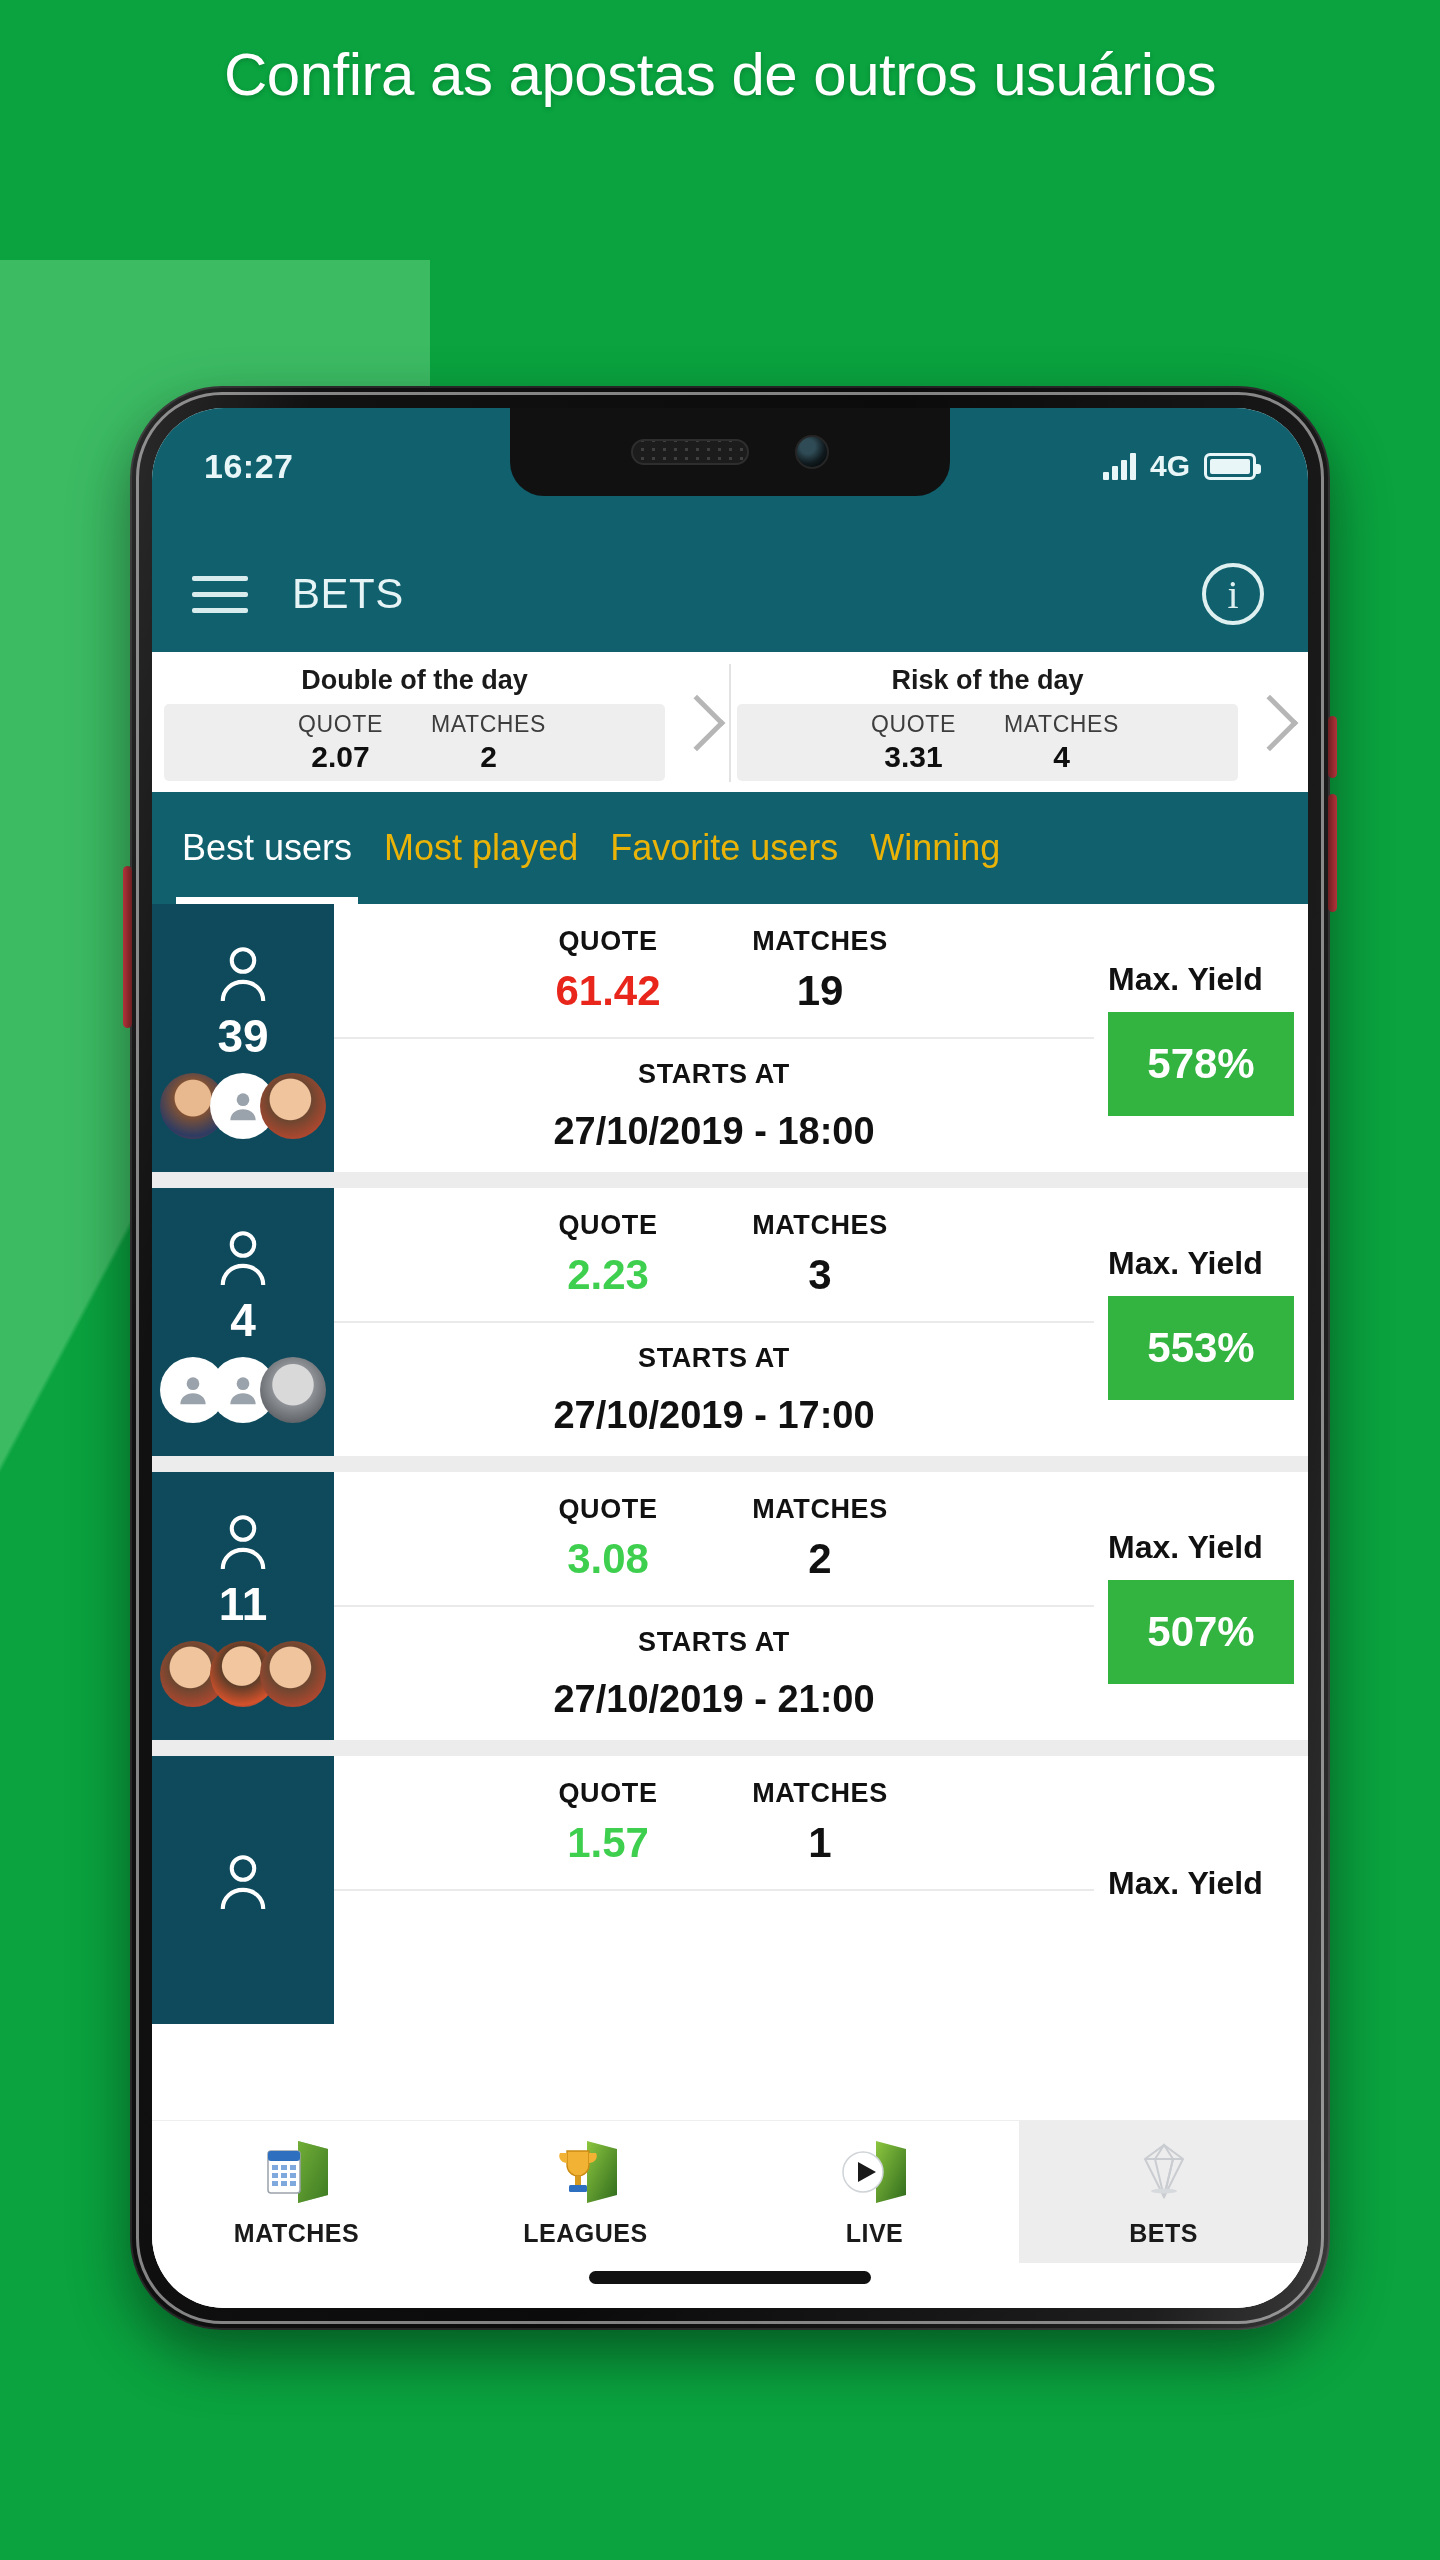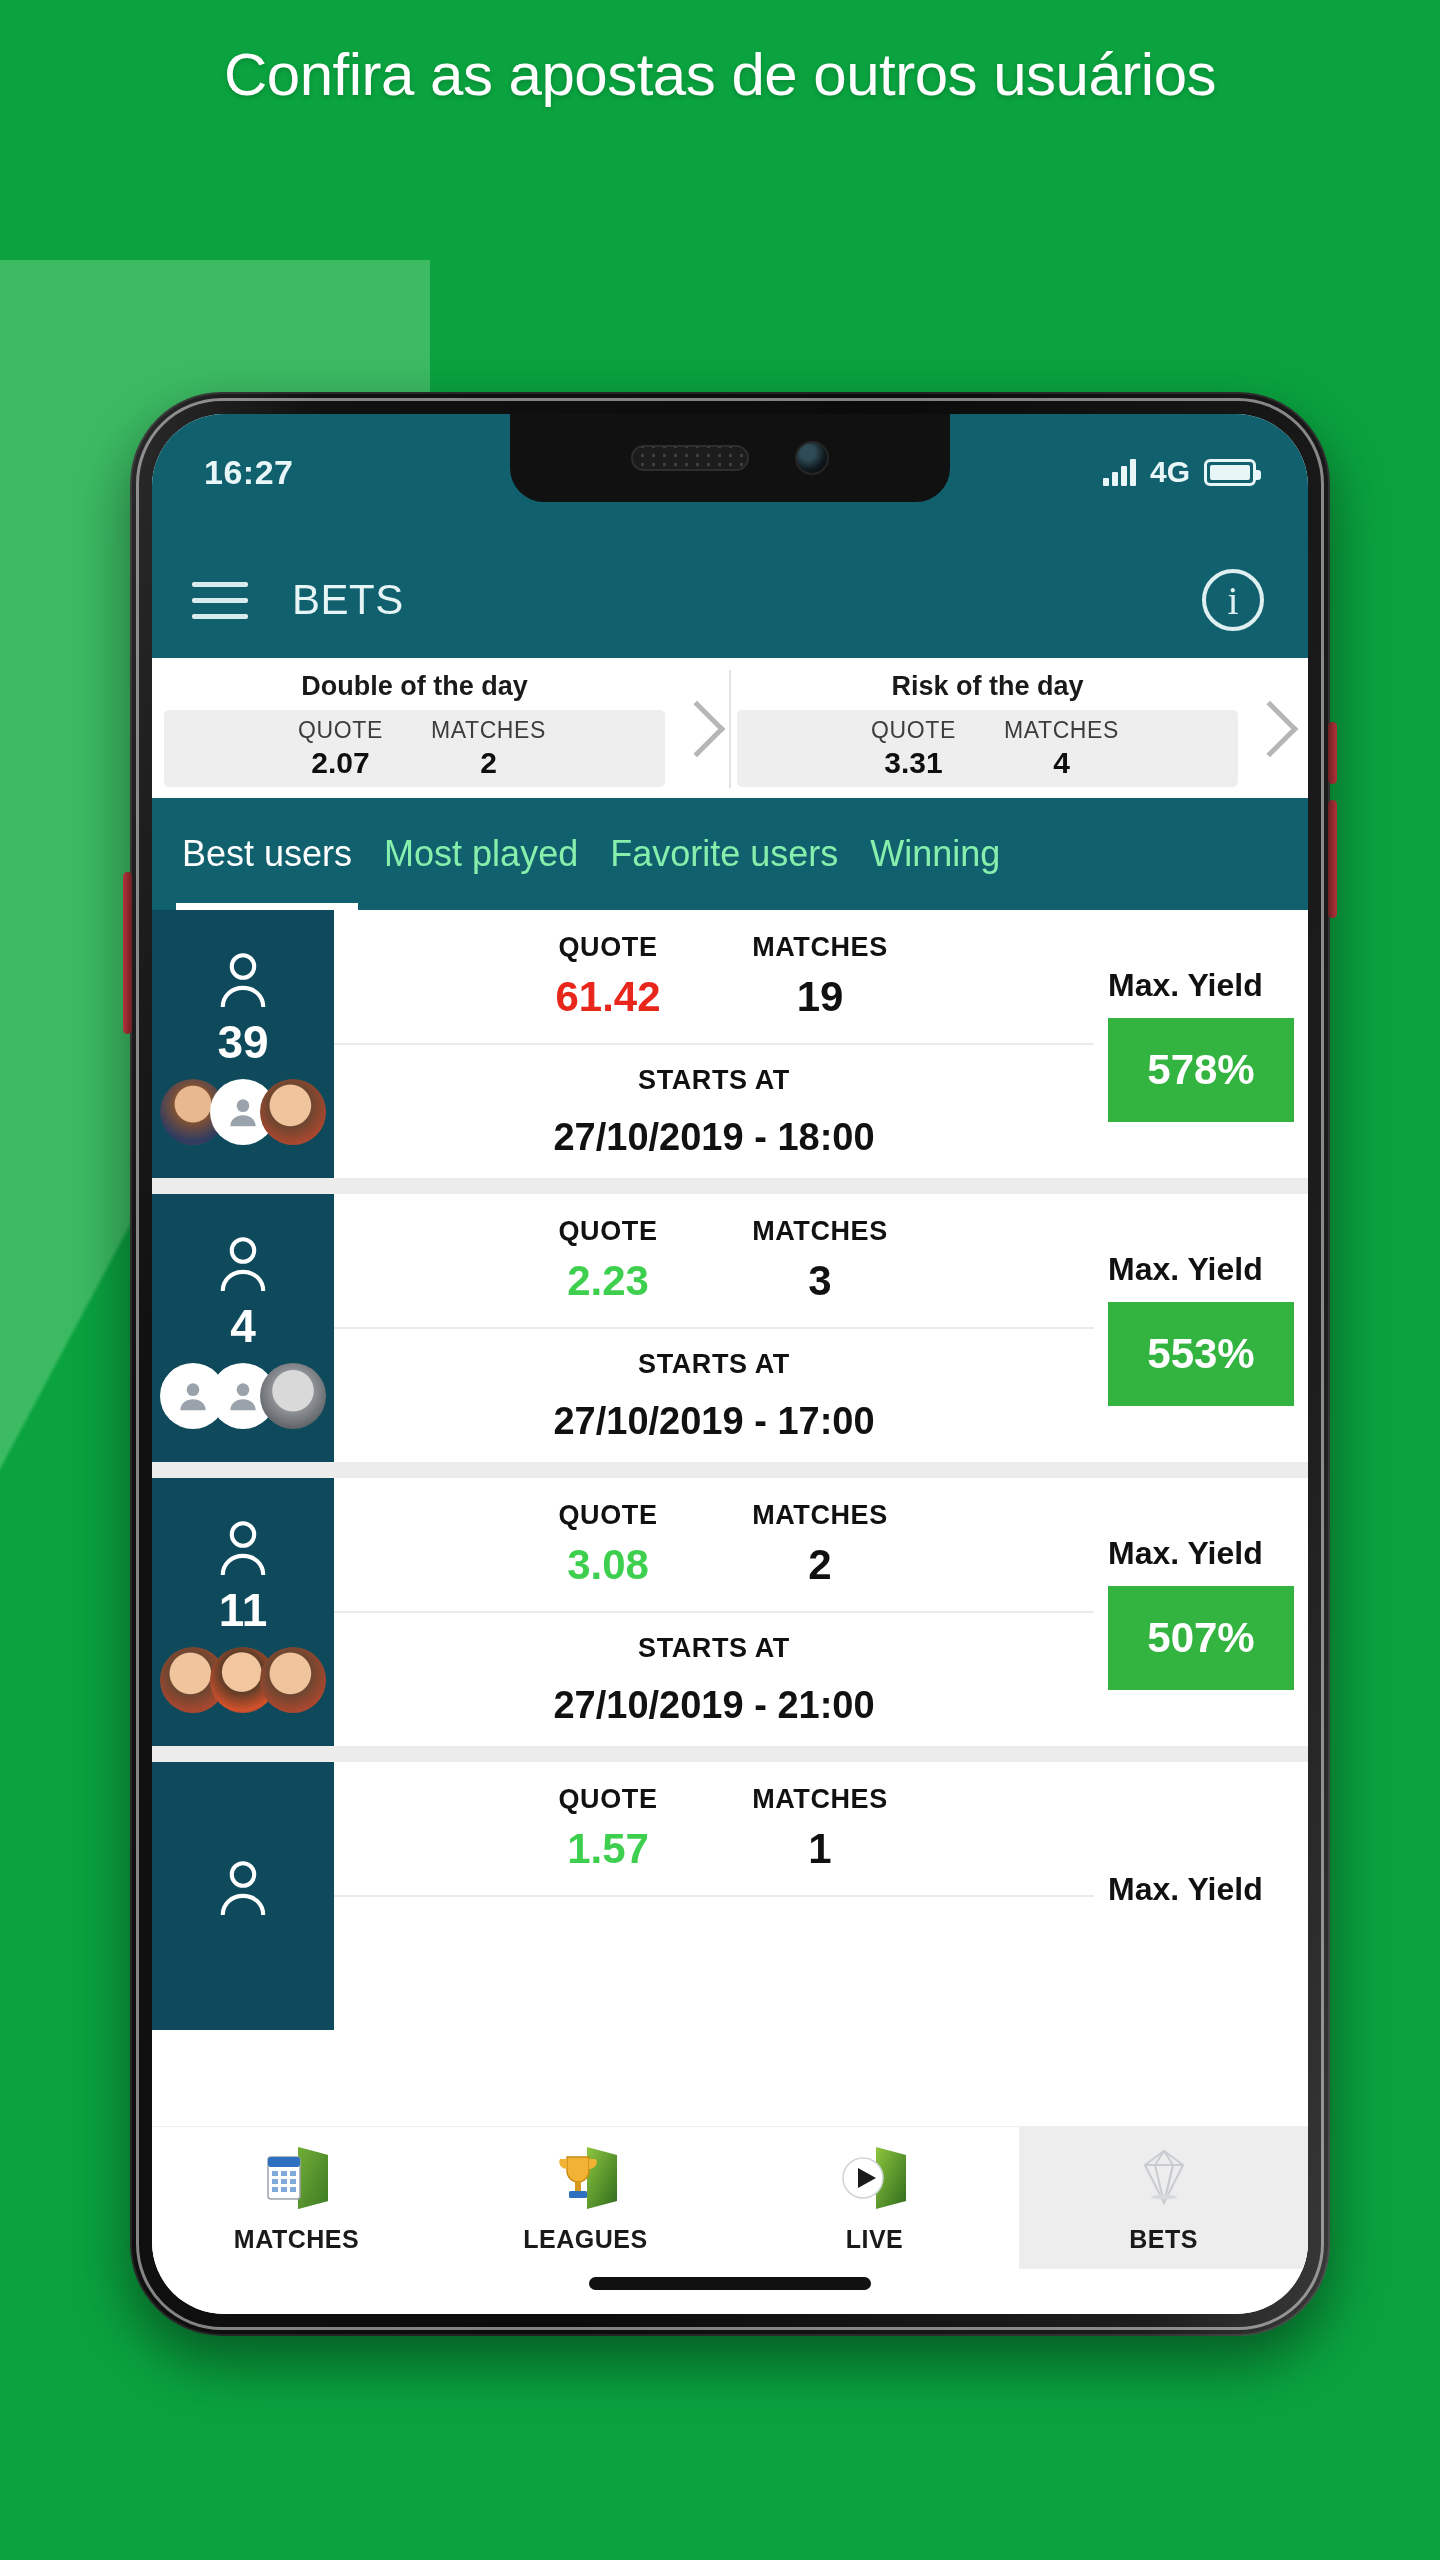--- a/index.html
+++ b/index.html
@@ -36,21 +36,20 @@
 
   
   .phone {
     position: absolute;
     left: 130px; top: 386px;
     width: 1200px; height: 1944px;
     border-radius: 92px;
     background: linear-gradient(100deg,#2b2b2b 0%,#111 12%,#0b0b0b 50%,#1d1d1d 88%,#3a3a3a 100%);
     padding: 22px 22px;
     box-shadow: 0 26px 60px rgba(0,0,0,.45), 0 0 0 2px rgba(255,255,255,.10) inset;
-    margin-top: 6px;
   }
   .phone::before { 
     content: ""; position: absolute; inset: 6px;
     border-radius: 86px;
     border: 3px solid rgba(230,230,230,.55);
     pointer-events: none;
   }
   .phone-inner {
     position: relative;
     width: 100%; height: 100%;
@@ -168,21 +167,21 @@
 
   
   .tabs {
     background: #10606e;
     height: 112px;
     display: flex; align-items: center;
     padding: 0 14px;
   }
   .tab {
     flex: none;
-    color: #86efac; font-size: 36px; font-weight: 400;
+    color: #eab308; font-size: 36px; font-weight: 400;
     padding: 0 16px; height: 100%;
     display: flex; align-items: center;
     position: relative;
   }
   .tab.active { color: #ffffff; }
   .tab.active::after {
     content: ""; position: absolute; left: 10px; right: 10px; bottom: 0;
     height: 7px; background: #ffffff;
   }
 

